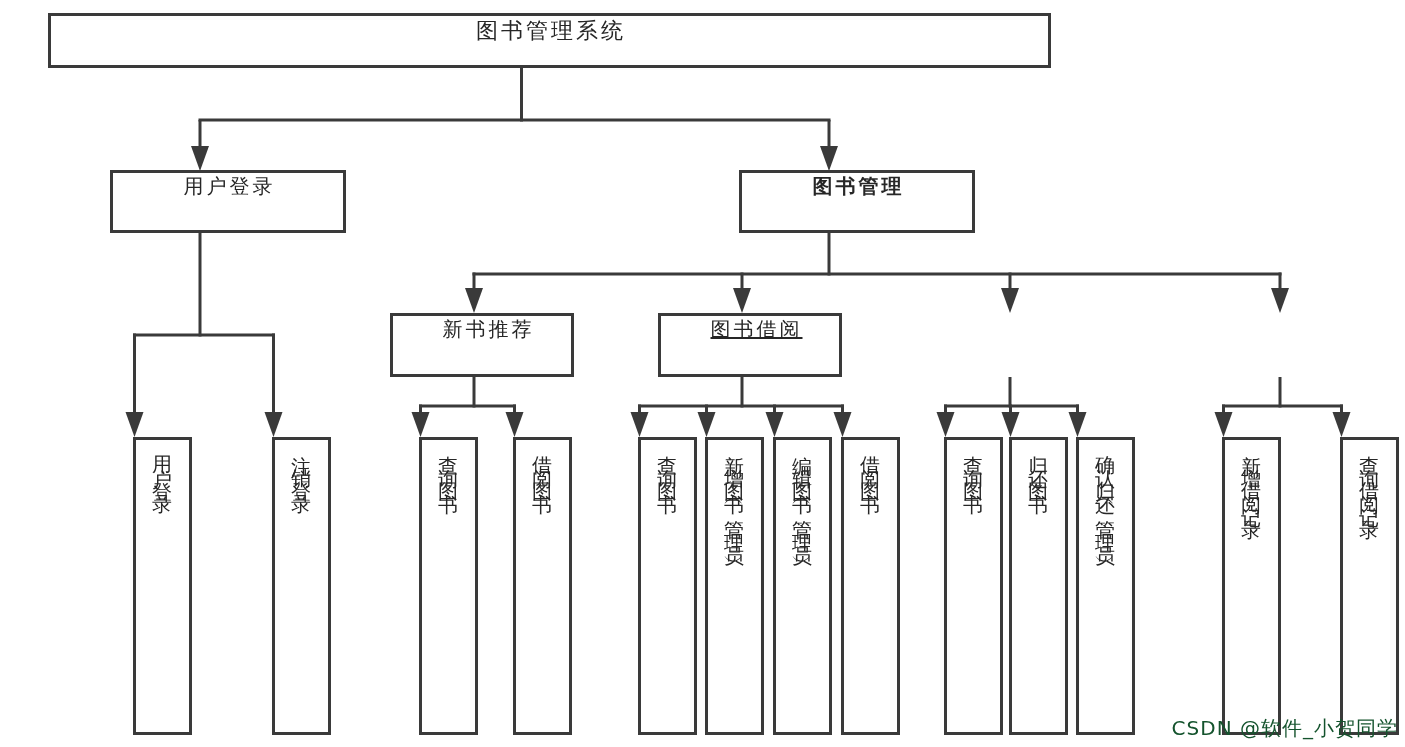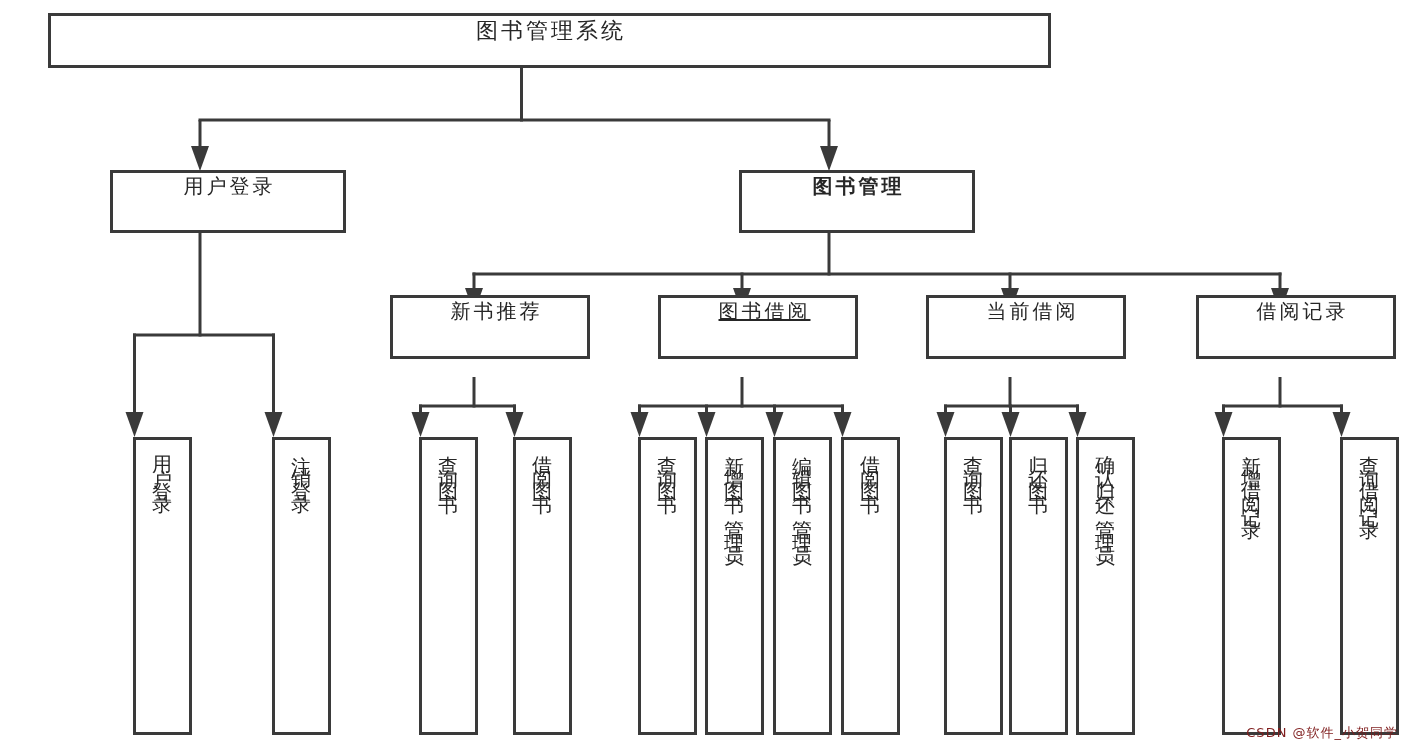--- a/index.html
+++ b/index.html
@@ -38,21 +38,21 @@
     white-space: nowrap;
     text-indent: 3px;
   }
   .root {
     left: 20px; top: 13px; width: 1003px; height: 55px;
   }
   .root .hlabel { font-size: 22px; }
   .lvl1 { top: 170px; width: 236px; height: 63px; }
   .n-user-login   { left: 82px; }
   .n-book-manage  { left: 711px; font-weight: bold; }
-  .lvl2 { top: 295px; width: 200px; height: 64px; padding-left: 10px; }
+  .lvl2 { top: 313px; width: 184px; height: 64px; padding-left: 10px; }
   .n-new-book     { left: 362px; }
   .n-book-borrow  { left: 630px; text-decoration: underline; }
   .n-current      { left: 898px; }
   .n-record       { left: 1168px; }
   .leaf {
     top: 437px; width: 59px; height: 298px;
   }
   .vtext {
     writing-mode: vertical-rl;
     text-orientation: mixed;
@@ -72,22 +72,22 @@
   .lf9  { left: 916px; }
   .lf10 { left: 981px; }
   .lf11 { left: 1048px; }
   .lf12 { left: 1194px; }
   .lf13 { left: 1312px; }
   .watermark {
     position: absolute;
     right: 7px;
     bottom: 5px;
     z-index: 2;
-    font-size: 13px;
-    color: #7f1d1d;
+    font-size: 20px;
+    color: #14532d;
     letter-spacing: 1px;
     white-space: nowrap;
   }
 </style>
 </head>
 <body>
 
 <div class="stage">
 
   <svg class="connectors" width="1405" height="747" viewBox="0 0 1405 747">
@@ -165,26 +165,20 @@
   <div class="box lvl1 n-book-manage">
     <span class="hlabel">图书管理</span>
   </div>
 
   <div class="box lvl2 n-new-book">
     <span class="hlabel">新书推荐</span>
   </div>
   <div class="box lvl2 n-book-borrow">
     <span class="hlabel">图书借阅</span>
   </div>
-  <div class="box lvl2 n-current">
-    <span class="hlabel">当前借阅</span>
-  </div>
-  <div class="box lvl2 n-record">
-    <span class="hlabel">借阅记录</span>
-  </div>
 
   <div class="box leaf lf1">
     <span class="vtext">用户登录</span>
   </div>
   <div class="box leaf lf2">
     <span class="vtext">注销登录</span>
   </div>
   <div class="box leaf lf3">
     <span class="vtext">查询图书</span>
   </div>

